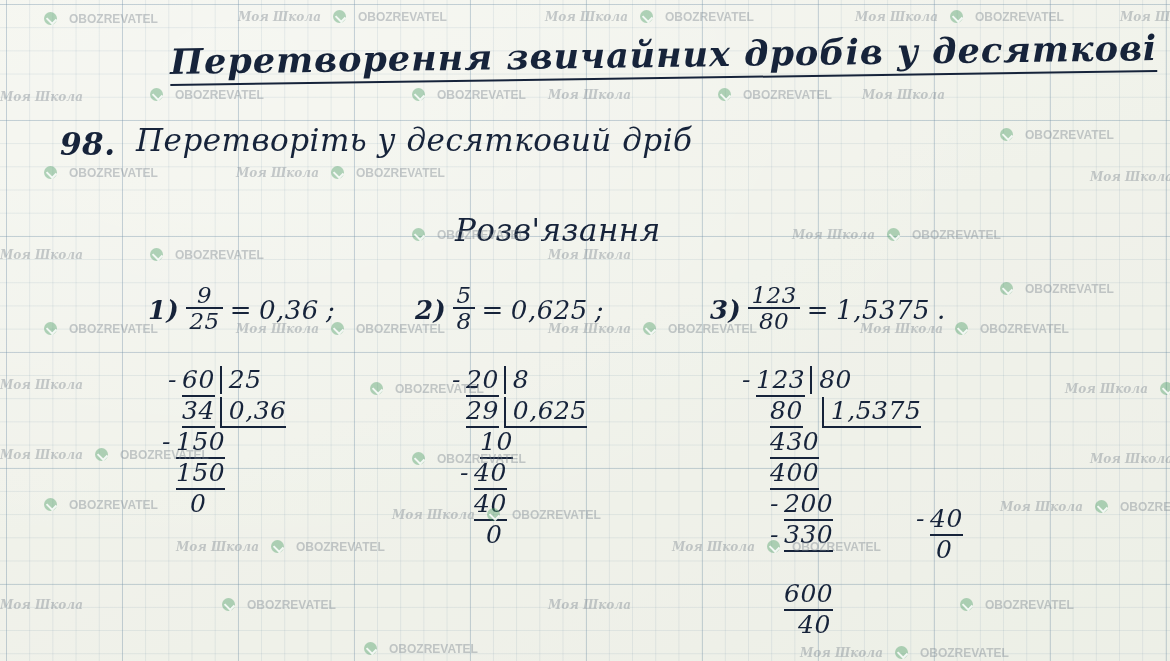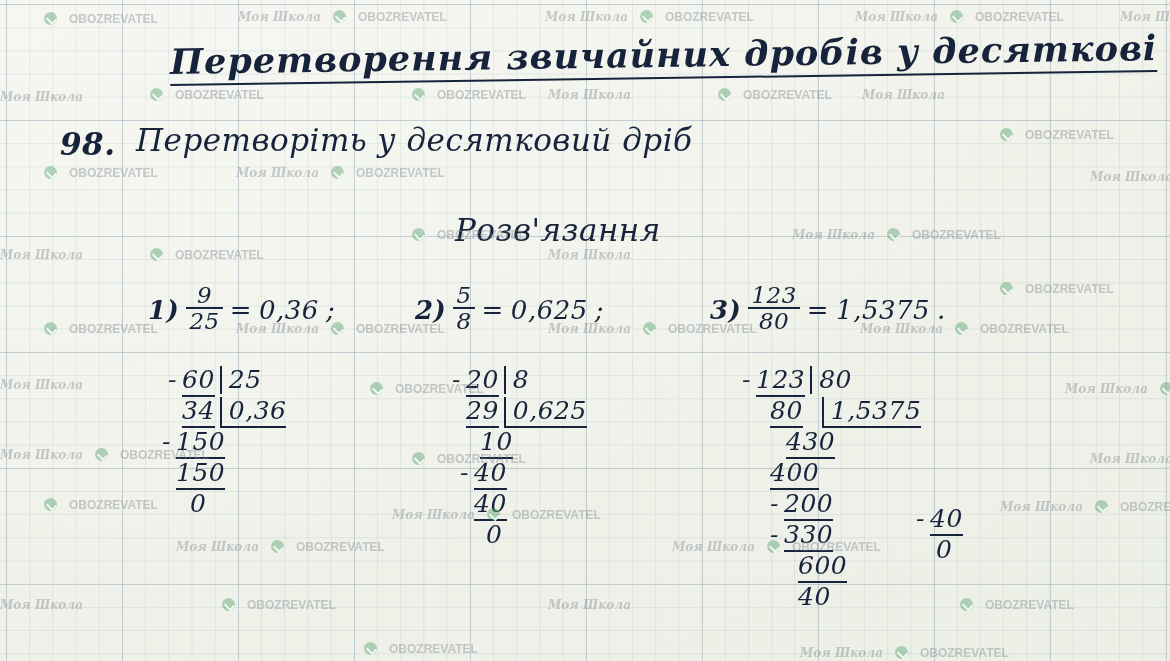--- a/index.html
+++ b/index.html
@@ -227,37 +227,37 @@
     <div class="r">
       <span class="minus">-</span>
       <span class="left ul">123</span>
       <span class="vbar">80</span>
     </div>
     <div class="r">
       <span class="minus"> </span>
       <span class="left ul" style="margin-left:14px;">80</span>
       <span class="vbar quot" style="margin-left:19px;">1,5375</span>
     </div>
-    <div class="r" style="margin-left:14px;gap:16px;">
+    <div class="r" style="margin-left:14px;">
       <span class="minus">&nbsp;</span>
       <span class="left ul">430</span>
     </div>
     <div class="r" style="margin-left:14px;text-align:right;">
       <span class="minus">&nbsp;</span>
       <span class="left ul">400</span>
     </div>
     <div class="r" style="margin-left:28px;">
       <span class="minus">-</span>
       <span class="left ul">200</span>
     </div>
     <div class="r" style="margin-left:28px;">
       <span class="minus">-</span>
       <span class="left ul">330</span>
     </div>
-    <div class="r" style="margin-left:42px;">
+    <div class="r" style="margin-left:42px;flex-direction:column;">
       <span class="minus">&nbsp;</span>
       <span class="left ul">600</span>
     </div>
     <div class="r" style="margin-left:56px;">
       <span class="left">40</span>
     </div>
   </div>
 
   <div class="ink ldiv" style="left:916px; top:505px;">
     <div class="r">

